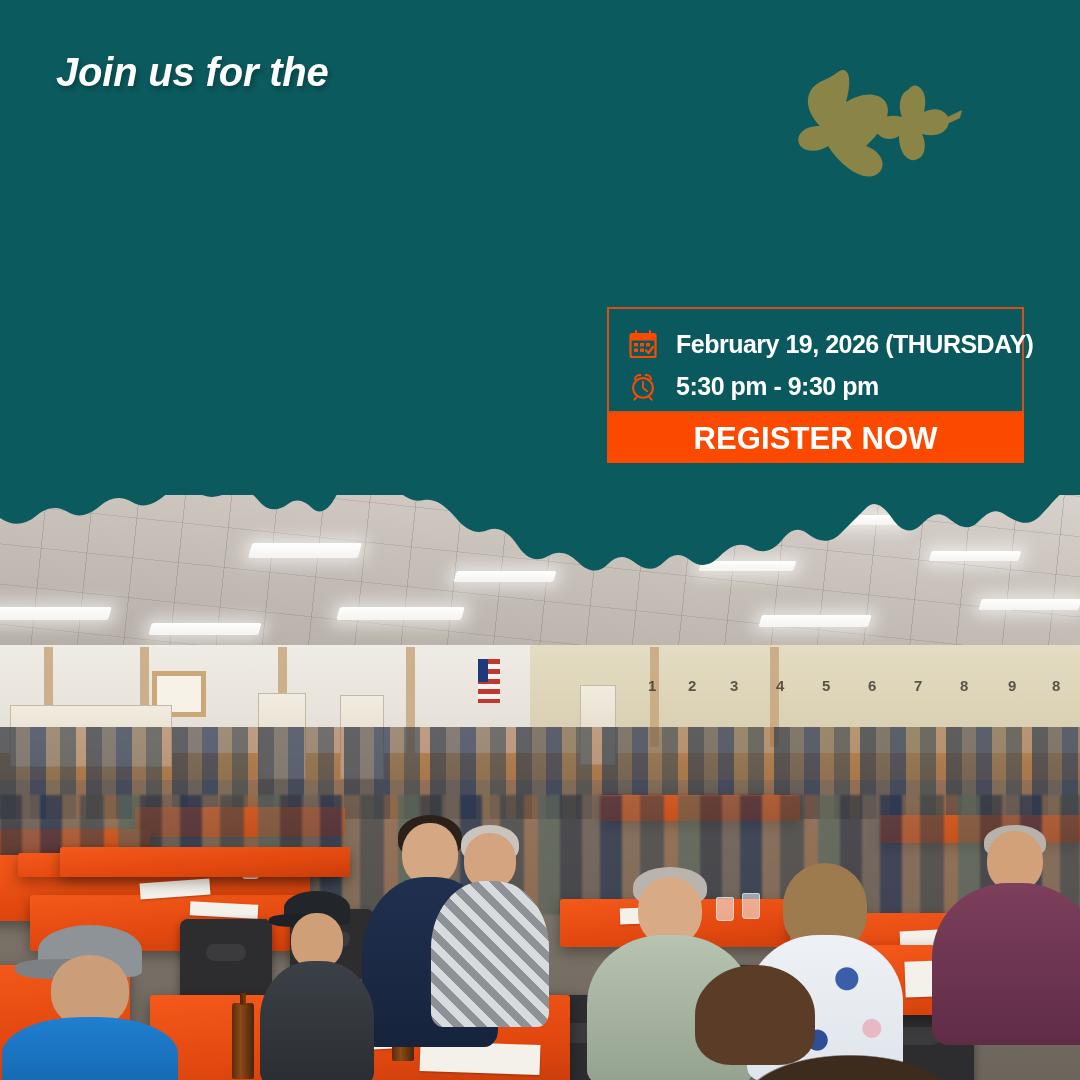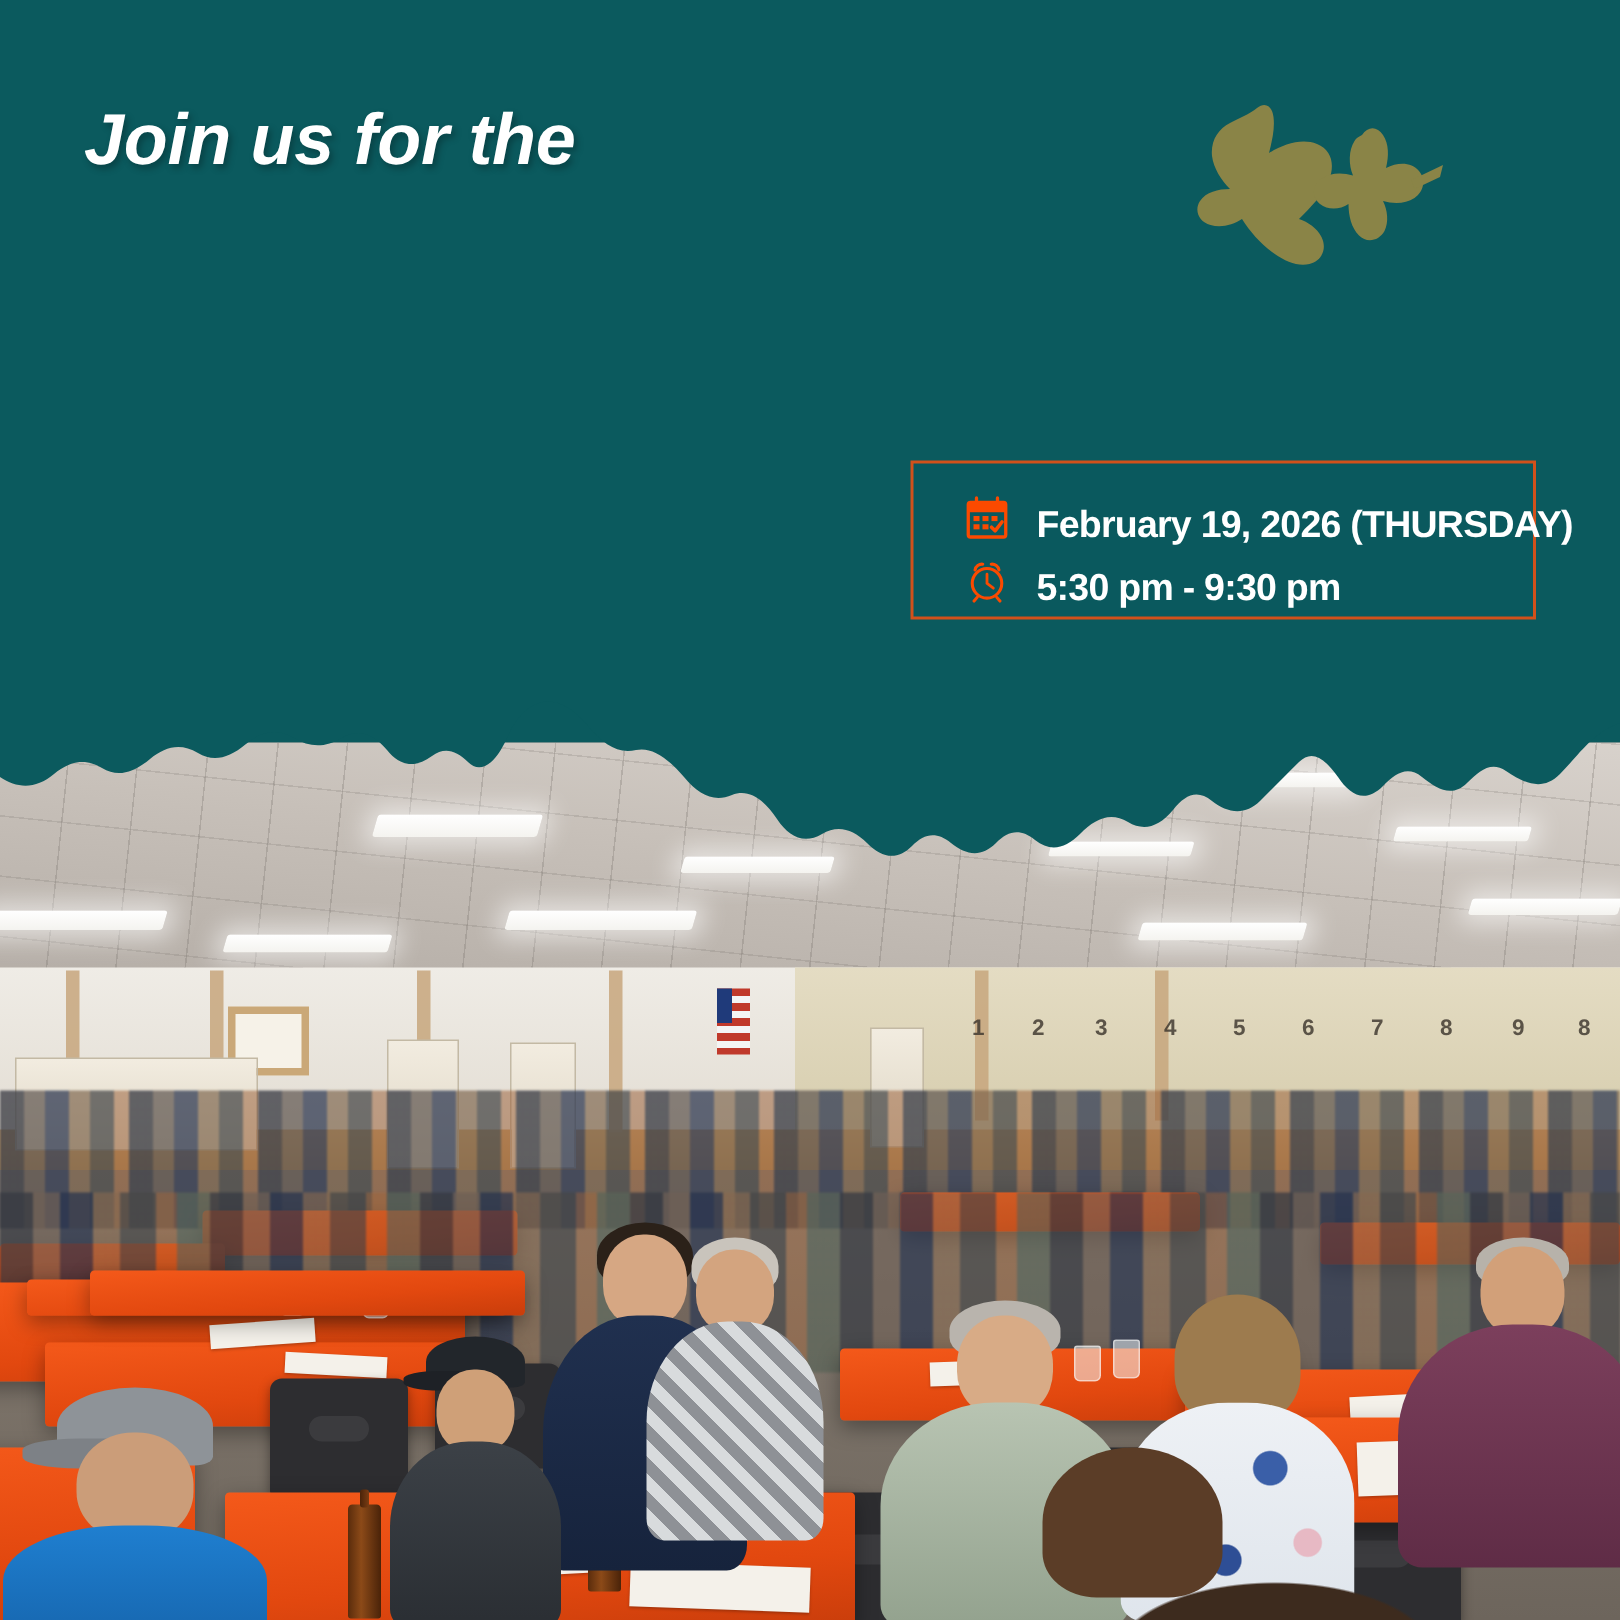--- a/index.html
+++ b/index.html
@@ -191,22 +191,22 @@
   }
 
   
   .header {
     position: absolute;
     left: 0; top: 0; width: 1080px; height: 500px;
     z-index: 40;
   }
   .eyebrow {
     position: absolute;
-    left: 56px; top: 66px;
-    font-size: 48px;
+    left: 56px; top: 50px;
+    font-size: 40px;
     font-style: italic;
     font-weight: bold;
     color: #ffffff;
     letter-spacing: -0.2px;
     text-shadow: 2px 3px 5px rgba(0,0,0,.28);
   }
   .headline {
     position: absolute;
     left: 54px; top: 112px;
     width: 960px;
@@ -244,23 +244,23 @@
   }
   .info-box {
     border: 2px solid #d2511b;
     background: rgba(11,90,94,.55);
     padding: 14px 0 12px 0;
     box-sizing: border-box;
     height: 106px;
   }
   .info-row {
     display: flex;
-    align-items: flex-end;
+    align-items: center;
     height: 42px;
-    padding-left: 29px;
+    padding-left: 14px;
   }
   .info-icon {
     width: 40px; height: 40px;
     flex: 0 0 40px;
     margin-right: 13px;
     display: flex; align-items: center; justify-content: center;
   }
   .info-text {
     font-size: 25px;
     font-weight: bold;
@@ -562,15 +562,16 @@
             <path d="M7.5 8.5 A5 5 0 0 1 13 4.4"></path>
             <path d="M24.5 8.5 A5 5 0 0 0 19 4.4"></path>
             <path d="M9 28 l-2.2 2.6 M23 28 l2.2 2.6"></path>
             <path d="M16 11.5 V18 L20.5 21.5" stroke-width="2"></path>
           </svg>
         </span>
         <span class="info-text">5:30 pm - 9:30 pm</span>
       </div>
     </div>
 
+    <button class="register-btn">REGISTER NOW</button>
   </div>
 
 </div>
 
 </body></html>

